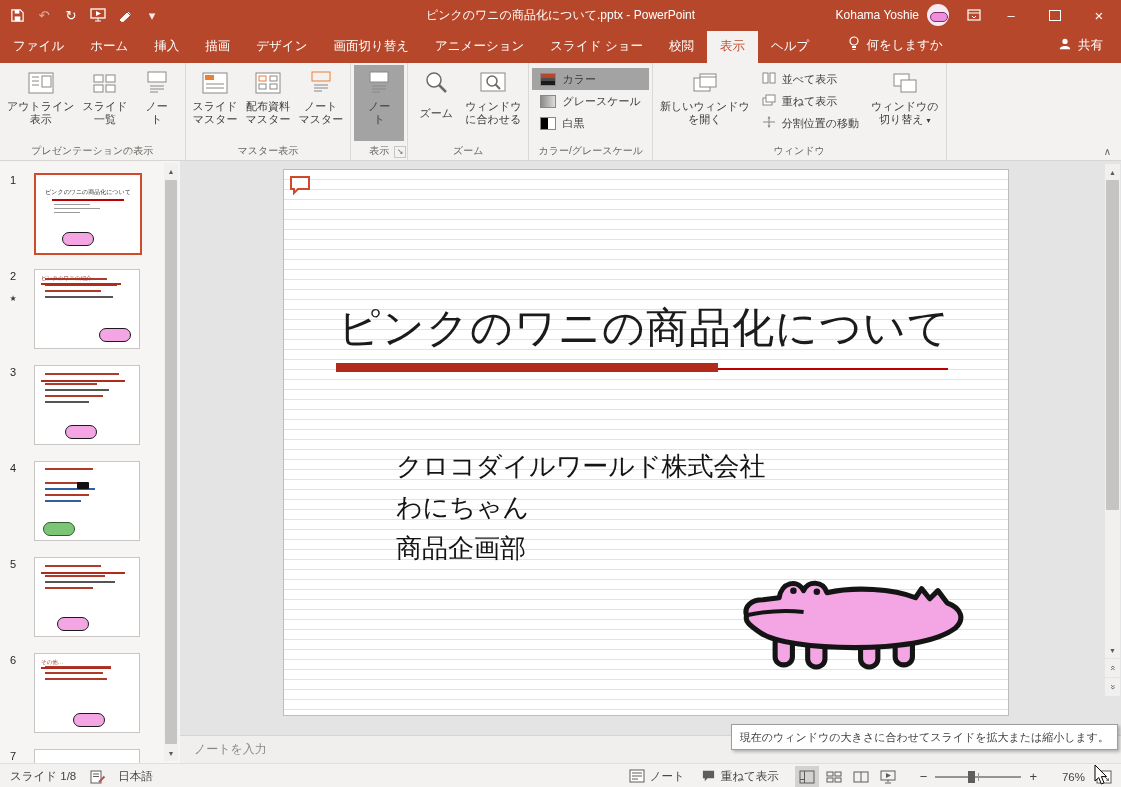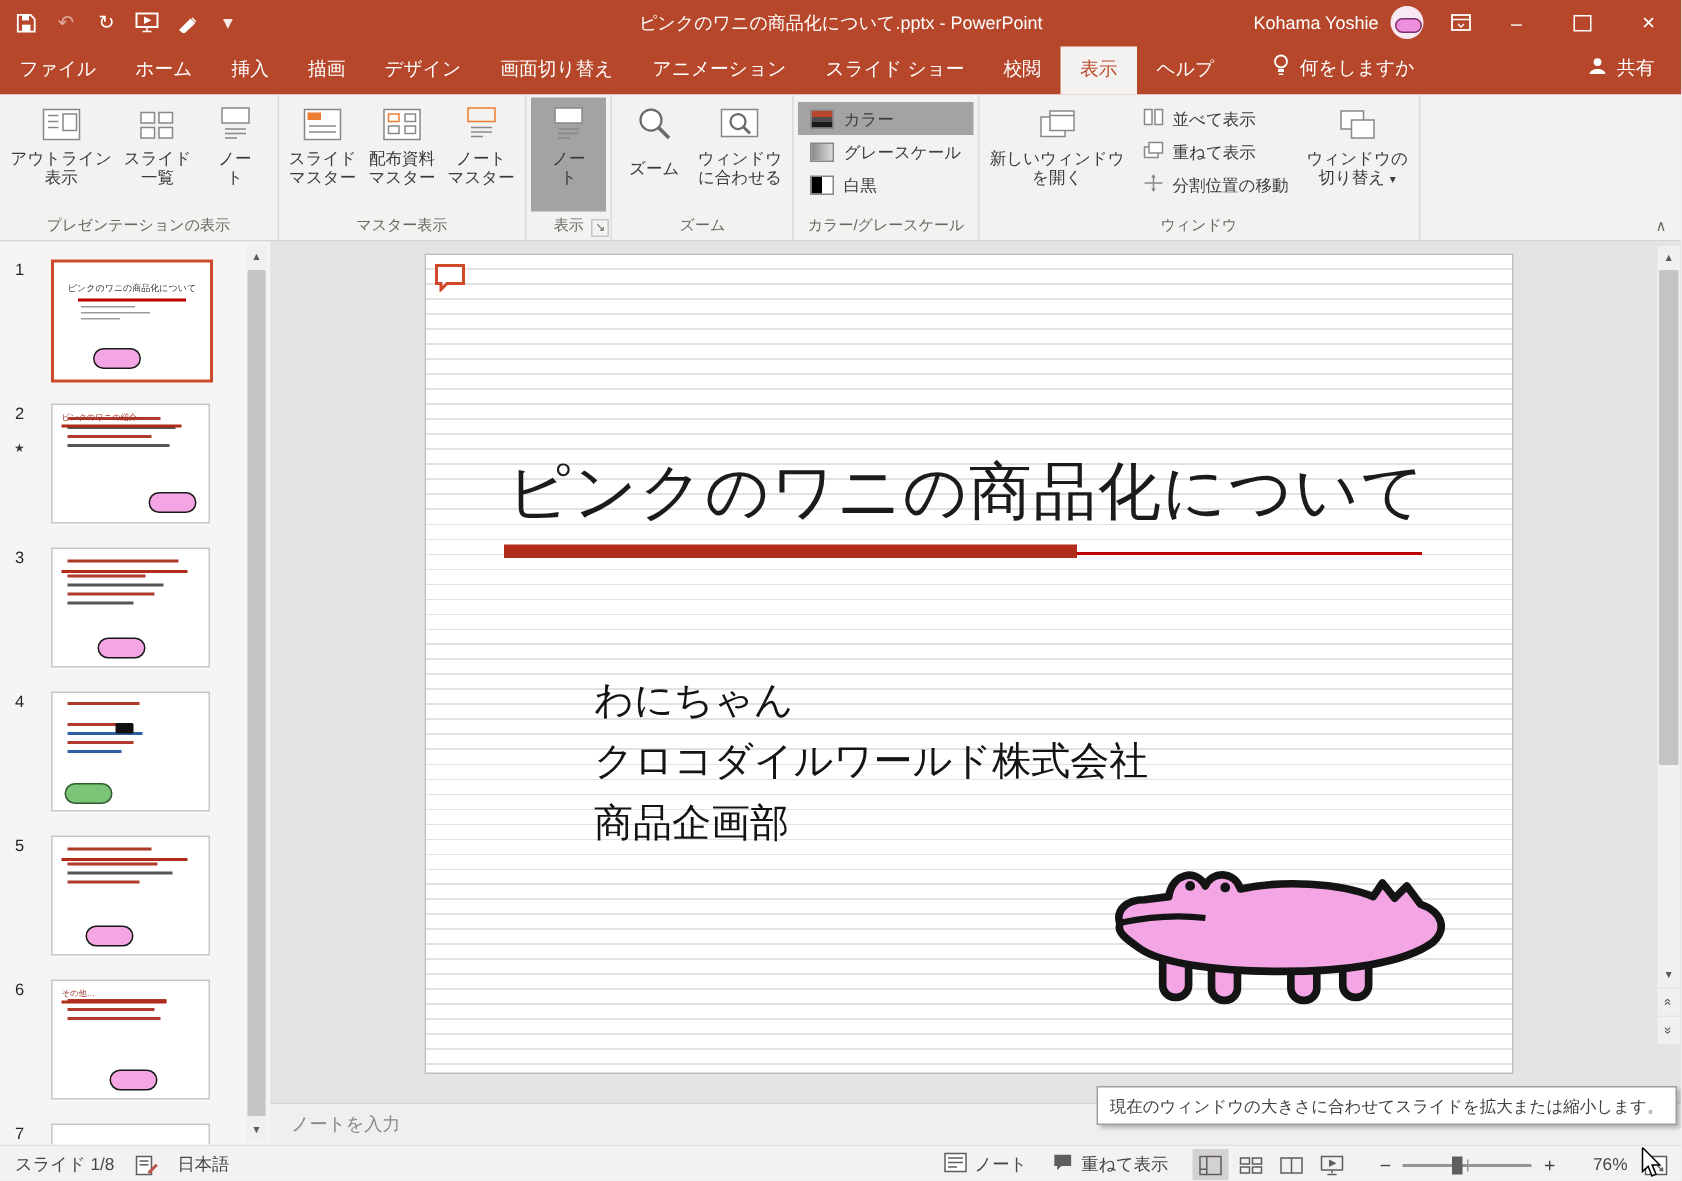--- a/index.html
+++ b/index.html
@@ -509,22 +509,22 @@
               </svg>
           </span>
 
           <div class="slide-title">ピンクのワニの商品化について</div>
           <div class="uwrap">
             <div class="uthin"></div>
             <div class="uthick"></div>
           </div>
 
           <div class="slide-body">
+            <div>クロコダイルワールド株式会社</div>
             <div>わにちゃん</div>
-            <div>クロコダイルワールド株式会社</div>
             <div>商品企画部</div>
           </div>
 
           <svg class="croc-svg" viewBox="0 0 228 116">
             <g fill="#F3A6E3" stroke="#141414" stroke-width="5" stroke-linejoin="round">
               <rect x="34" y="80" width="17" height="30" rx="8"></rect>
               <rect x="66" y="84" width="17" height="28" rx="8"></rect>
               <rect x="118" y="84" width="17" height="28" rx="8"></rect>
               <rect x="152" y="80" width="17" height="30" rx="8"></rect>
               <path d="M6,62 C3,53 10,46 22,46 L38,44 C40,29 56,25 62,37 C66,27 81,27 85,39 C112,33 150,35 172,44 L178,35 L186,45 L194,37 L203,49 C217,54 221,65 211,74 C192,88 152,93 112,93 C72,93 33,88 19,78 C9,71 4,67 6,62 Z"></path>

